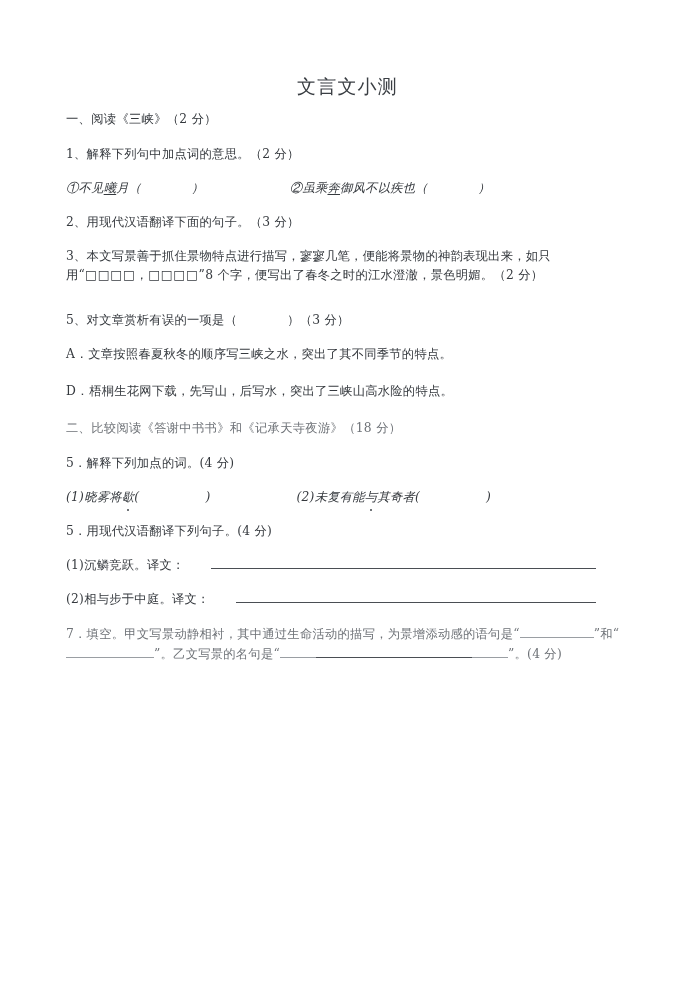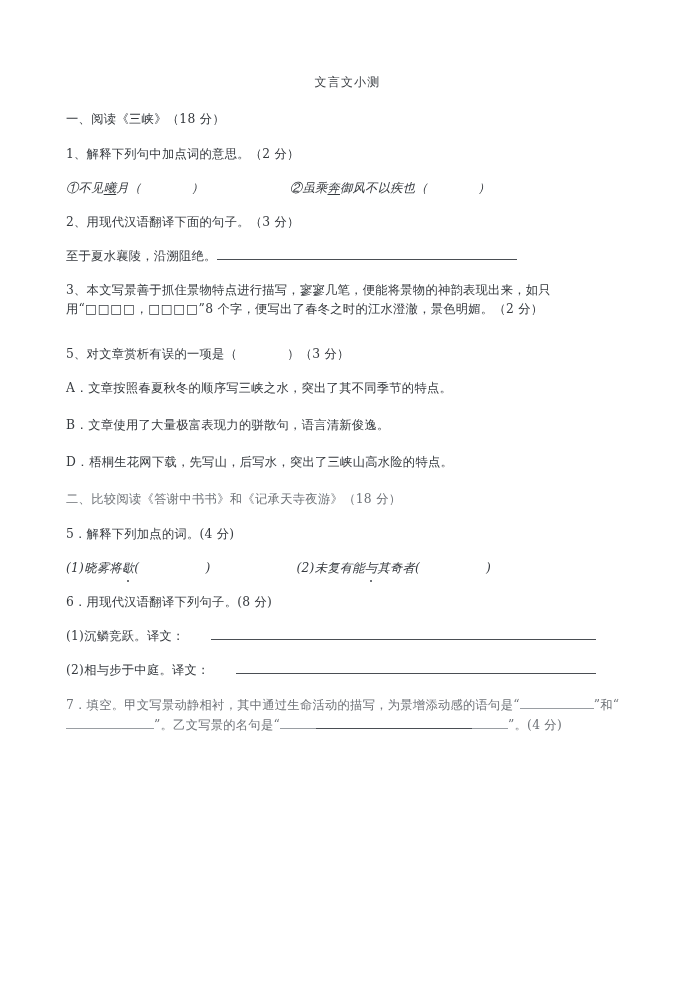--- a/index.html
+++ b/index.html
@@ -23,21 +23,21 @@
     height: 982px;
     box-sizing: border-box;
     padding: 0;
   }
   .doc-title {
     position: absolute;
     top: 74px;
     left: 0;
     width: 695px;
     text-align: center;
-    font-size: 12px;
+    font-size: 19px;
     letter-spacing: 1.2px;
     color: #3a3e43;
   }
   .body-block {
     position: absolute;
     top: 110px;
     left: 66px;
     width: 565px;
   }
   .line {
@@ -123,65 +123,59 @@
 </style>
 </head>
 <body>
 
 <div class="page">
 
   <div class="doc-title">文言文小测</div>
 
   <div class="body-block">
 
-    <div class="sec-head">一、阅读《三峡》（18 分）</div>
+    <div class="sec-head">一、阅读《三峡》（2 分）</div>
 
     <div class="line">1、解释下列句中加点词的意思。（2 分）</div>
 
     <div class="line">
       <span class="nowrap"><span>①不见</span><span class="ul-char">曦</span><span>月（</span><span class="paren-gap"></span><span>）</span></span><span class="gap-lg"></span><span class="nowrap"><span>②虽乘</span><span class="ul-char">奔</span><span>御风不以疾也（</span><span class="paren-gap"></span><span>）</span></span>
     </div>
 
     <div class="line">2、用现代汉语翻译下面的句子。（3 分）</div>
 
-    <div class="line">
-      <span>至于夏水襄陵，沿溯阻绝。</span><span class="blank" style="width:300px"></span>
-    </div>
 
     <div class="line para">
       <span>3、本文写景善于抓住景物特点进行描写，寥寥几笔，便能将景物的神韵表现出来，如只</span><br>
       <span>用“</span><span class="box">□□□□</span><span>，</span><span class="box">□□□□</span><span>”8 个字，便写出了春冬之时的江水澄澈，景色明媚。（2 分）</span>
     </div>
 
     <div class="line">
       <span>5、对文章赏析有误的一项是（</span><span class="paren-gap"></span><span>）（3 分）</span>
     </div>
 
     <div class="line opt">
       <span class="opt-label">A．</span><span>文章按照春夏秋冬的顺序写三峡之水，突出了其不同季节的特点。</span>
     </div>
 
-    <div class="line opt">
-      <span class="opt-label">B．</span><span>文章使用了大量极富表现力的骈散句，语言清新俊逸。</span>
-    </div>
 
 
     <div class="line opt">
       <span class="opt-label">D．</span><span>梧桐生花网下载，先写山，后写水，突出了三峡山高水险的特点。</span>
     </div>
 
     <div class="sec-head" style="color:#6e7277">二、比较阅读《答谢中书书》和《记承天寺夜游》（18 分）</div>
 
     <div class="line">5．解释下列加点的词。(4 分)</div>
 
     <div class="line">
       <span class="nowrap"><span>(1)晓雾将</span><span class="dot-char">歇</span><span>(</span><span class="paren-gap-wide"></span><span>)</span></span><span class="gap-lg"></span><span class="nowrap"><span>(2)未复有能</span><span class="dot-char">与</span><span>其奇者</span><span>(</span><span class="paren-gap-wide"></span><span>)</span></span>
     </div>
 
-    <div class="line">6．用现代汉语翻译下列句子。(8 分)</div>
+    <div class="line">5．用现代汉语翻译下列句子。(4 分)</div>
 
     <div class="line">
       <span>(1)沉鳞竞跃。译文：</span><span class="gap-sm"></span><span class="blank" style="width:385px"></span>
     </div>
 
     <div class="line">
       <span>(2)相与步于中庭。译文：</span><span class="gap-sm"></span><span class="blank" style="width:360px"></span>
     </div>
 
     <div class="line" style="color:#6e7277; line-height:20px">

